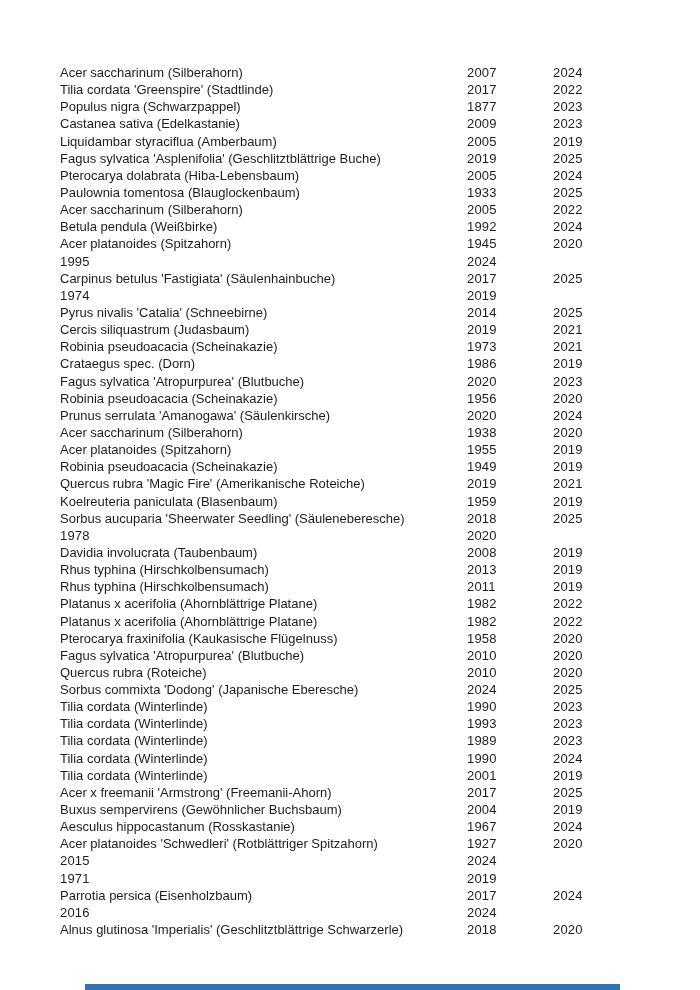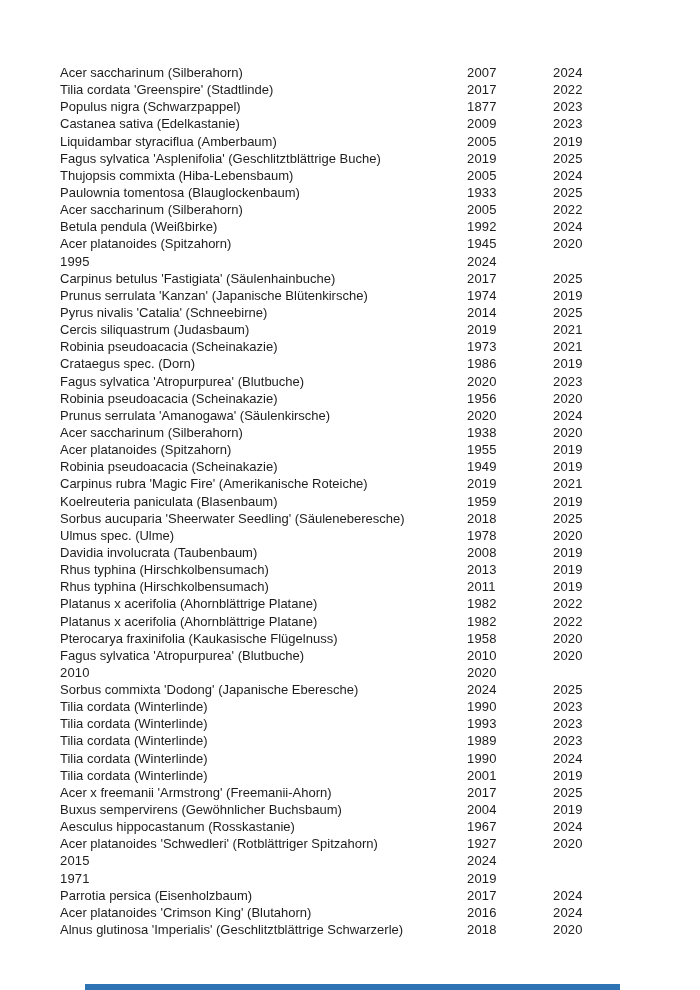--- a/index.html
+++ b/index.html
@@ -84,21 +84,21 @@
     <span class="cell year">2019</span>
   </div>
 
   <div class="row">
     <span class="cell name">Fagus sylvatica 'Asplenifolia' (Geschlitztblättrige Buche)</span>
     <span class="cell year">2019</span>
     <span class="cell year">2025</span>
   </div>
 
   <div class="row">
-    <span class="cell name">Thujopsis commixta (Hiba-Lebensbaum)</span>
+    <span class="cell name">Pterocarya dolabrata (Hiba-Lebensbaum)</span>
     <span class="cell year">2005</span>
     <span class="cell year">2024</span>
   </div>
 
   <div class="row">
     <span class="cell name">Paulownia tomentosa (Blauglockenbaum)</span>
     <span class="cell year">1933</span>
     <span class="cell year">2025</span>
   </div>
 
@@ -125,21 +125,20 @@
     <span class="cell year">2024</span>
   </div>
 
   <div class="row">
     <span class="cell name">Carpinus betulus 'Fastigiata' (Säulenhainbuche)</span>
     <span class="cell year">2017</span>
     <span class="cell year">2025</span>
   </div>
 
   <div class="row">
-    <span class="cell name">Prunus serrulata 'Kanzan' (Japanische Blütenkirsche)</span>
     <span class="cell year">1974</span>
     <span class="cell year">2019</span>
   </div>
 
   <div class="row">
     <span class="cell name">Pyrus nivalis 'Catalia' (Schneebirne)</span>
     <span class="cell year">2014</span>
     <span class="cell year">2025</span>
   </div>
 
@@ -191,39 +190,38 @@
     <span class="cell year">2019</span>
   </div>
 
   <div class="row">
     <span class="cell name">Robinia pseudoacacia (Scheinakazie)</span>
     <span class="cell year">1949</span>
     <span class="cell year">2019</span>
   </div>
 
   <div class="row">
-    <span class="cell name">Carpinus rubra 'Magic Fire' (Amerikanische Roteiche)</span>
+    <span class="cell name">Quercus rubra 'Magic Fire' (Amerikanische Roteiche)</span>
     <span class="cell year">2019</span>
     <span class="cell year">2021</span>
   </div>
 
   <div class="row">
     <span class="cell name">Koelreuteria paniculata (Blasenbaum)</span>
     <span class="cell year">1959</span>
     <span class="cell year">2019</span>
   </div>
 
   <div class="row">
     <span class="cell name">Sorbus aucuparia 'Sheerwater Seedling' (Säuleneberesche)</span>
     <span class="cell year">2018</span>
     <span class="cell year">2025</span>
   </div>
 
   <div class="row">
-    <span class="cell name">Ulmus spec. (Ulme)</span>
     <span class="cell year">1978</span>
     <span class="cell year">2020</span>
   </div>
 
   <div class="row">
     <span class="cell name">Davidia involucrata (Taubenbaum)</span>
     <span class="cell year">2008</span>
     <span class="cell year">2019</span>
   </div>
 
@@ -257,20 +255,21 @@
     <span class="cell year">2020</span>
   </div>
 
   <div class="row">
     <span class="cell name">Fagus sylvatica 'Atropurpurea' (Blutbuche)</span>
     <span class="cell year">2010</span>
     <span class="cell year">2020</span>
   </div>
 
   <div class="row">
+    <span class="cell name">Quercus rubra (Roteiche)</span>
     <span class="cell year">2010</span>
     <span class="cell year">2020</span>
   </div>
 
   <div class="row">
     <span class="cell name">Sorbus commixta 'Dodong' (Japanische Eberesche)</span>
     <span class="cell year">2024</span>
     <span class="cell year">2025</span>
   </div>
 
@@ -338,21 +337,20 @@
     <span class="cell year">2019</span>
   </div>
 
   <div class="row">
     <span class="cell name">Parrotia persica (Eisenholzbaum)</span>
     <span class="cell year">2017</span>
     <span class="cell year">2024</span>
   </div>
 
   <div class="row">
-    <span class="cell name">Acer platanoides 'Crimson King' (Blutahorn)</span>
     <span class="cell year">2016</span>
     <span class="cell year">2024</span>
   </div>
 
   <div class="row">
     <span class="cell name">Alnus glutinosa 'Imperialis' (Geschlitztblättrige Schwarzerle)</span>
     <span class="cell year">2018</span>
     <span class="cell year">2020</span>
   </div>
 </div>

